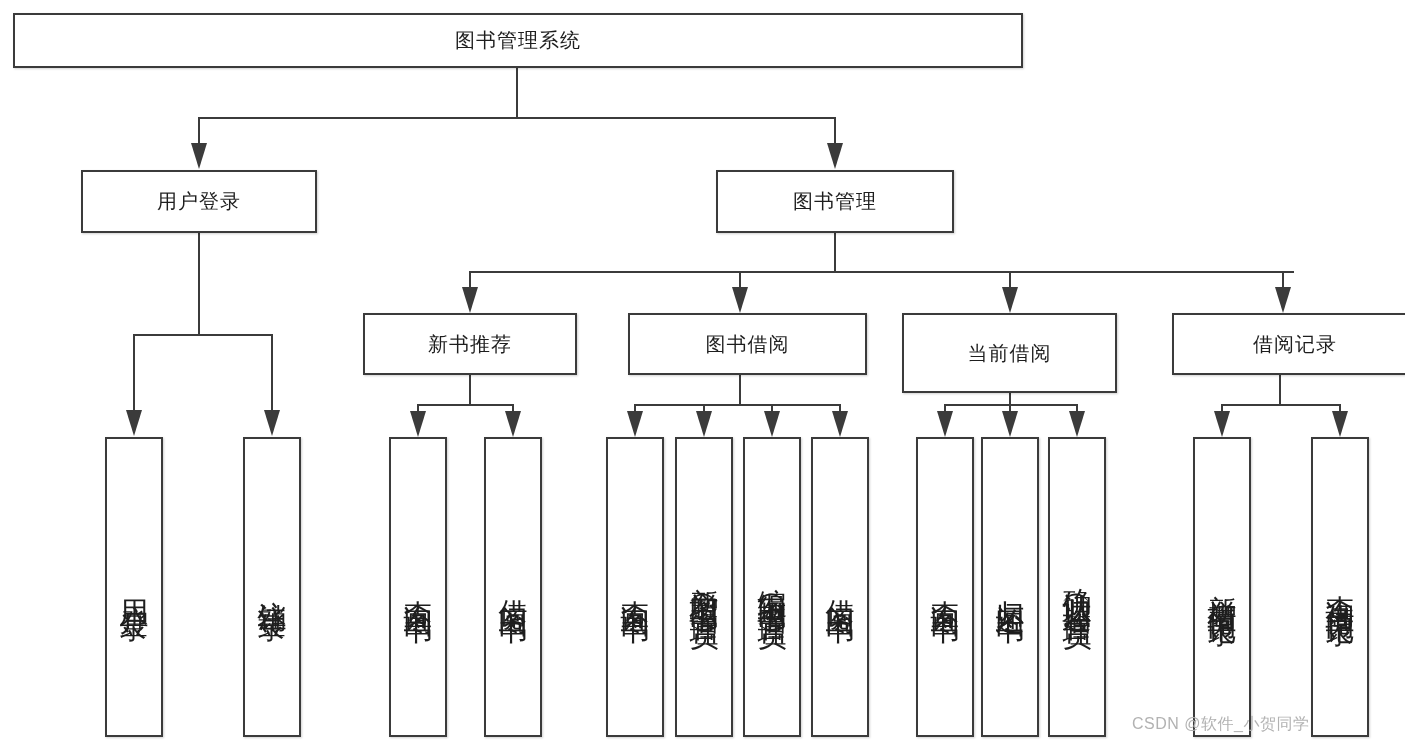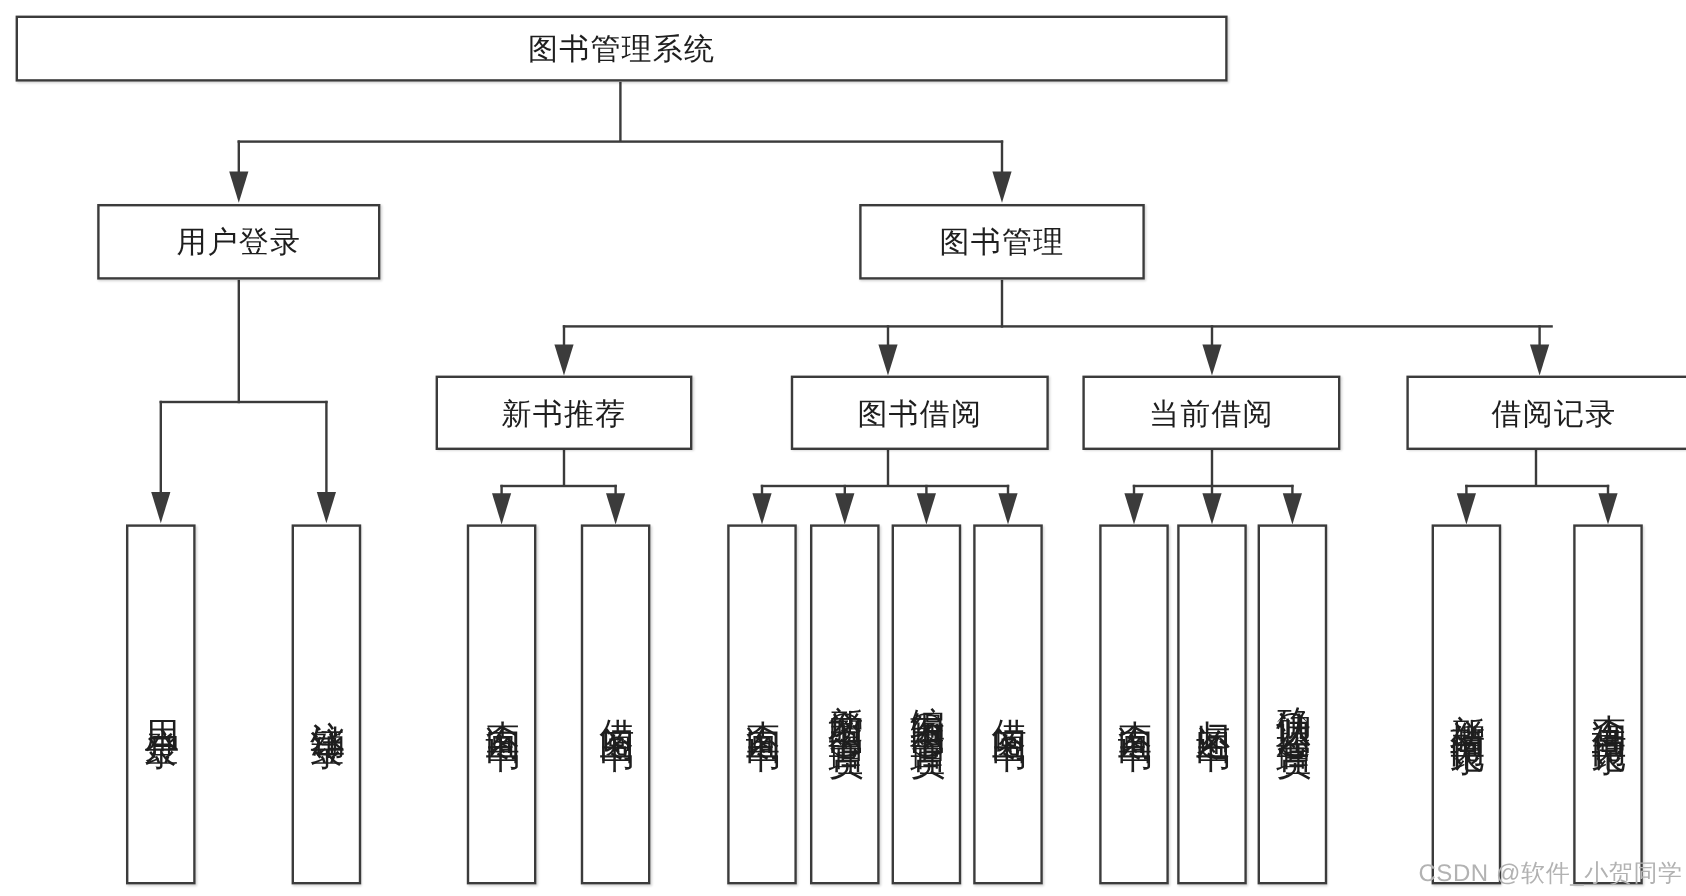--- a/index.html
+++ b/index.html
@@ -20,21 +20,21 @@
   
   .box{
     position:absolute;
     box-sizing:border-box;
     border:2px solid var(--line);
     background:#fff;
     display:flex;align-items:center;justify-content:center;
     box-shadow:1px 1px 2px rgba(0,0,0,0.18);
   }
   .box .hlabel{
-    font-size:25px;
+    font-size:20px;
     letter-spacing:1px;
     white-space:nowrap;
   }
   .leaf{width:58px;height:300px;top:437px;}
   .vtext{
     writing-mode:vertical-rl;
     text-orientation:mixed;
     font-size:29px;
     letter-spacing:5px;
     line-height:1;
@@ -44,22 +44,22 @@
   .vl{position:absolute;width:2px;background:var(--line);}
   .hl{position:absolute;height:2px;background:var(--line);}
   .ah{
     position:absolute;width:0;height:0;
     border-left:8px solid transparent;
     border-right:8px solid transparent;
     border-top:26px solid var(--line);
   }
   .watermark{
     position:absolute;
-    left:1182px;top:714px;
-    font-size:20px;
+    left:1132px;top:714px;
+    font-size:16px;
     color:var(--watermark);
     letter-spacing:0.5px;
     white-space:nowrap;
     z-index:20;
   }
 </style>
 </head>
 <body>
 
 <div class="stage">
@@ -130,24 +130,24 @@
   <div class="box" style="left:81px;top:170px;width:236px;height:63px">
     <span class="hlabel">用户登录</span>
   </div>
   <div class="box" style="left:363px;top:313px;width:214px;height:62px">
     <span class="hlabel">新书推荐</span>
   </div>
 
   <div class="box" style="left:716px;top:170px;width:238px;height:63px">
     <span class="hlabel">图书管理</span>
   </div>
-  <div class="box" style="left:659px;top:313px;width:215px;height:62px">
+  <div class="box" style="left:628px;top:313px;width:239px;height:62px">
     <span class="hlabel">图书借阅</span>
   </div>
-  <div class="box" style="left:902px;top:313px;width:215px;height:62px">
+  <div class="box" style="left:902px;top:313px;width:215px;height:80px">
     <span class="hlabel">当前借阅</span>
   </div>
   <div class="box" style="left:1172px;top:313px;width:246px;height:62px">
     <span class="hlabel">借阅记录</span>
   </div>
 
   <div class="box leaf" style="left:105px">
     <span class="vtext">用户登录</span>
   </div>
   <div class="box leaf" style="left:243px">

